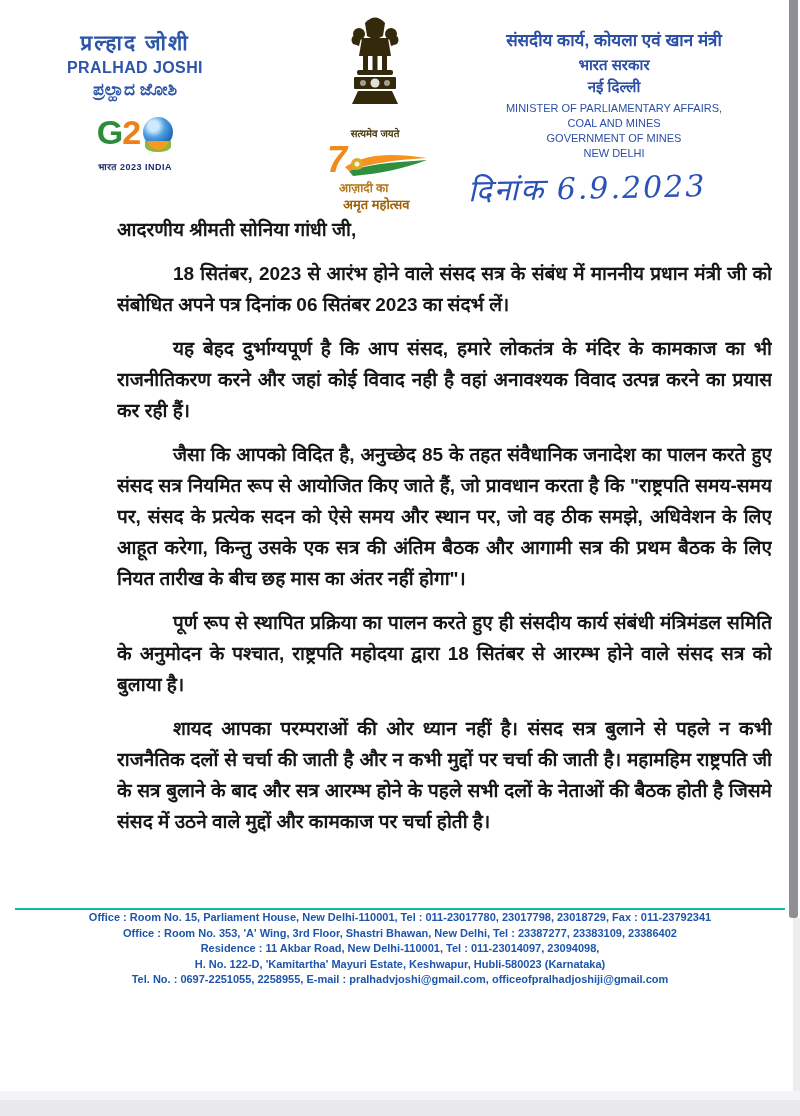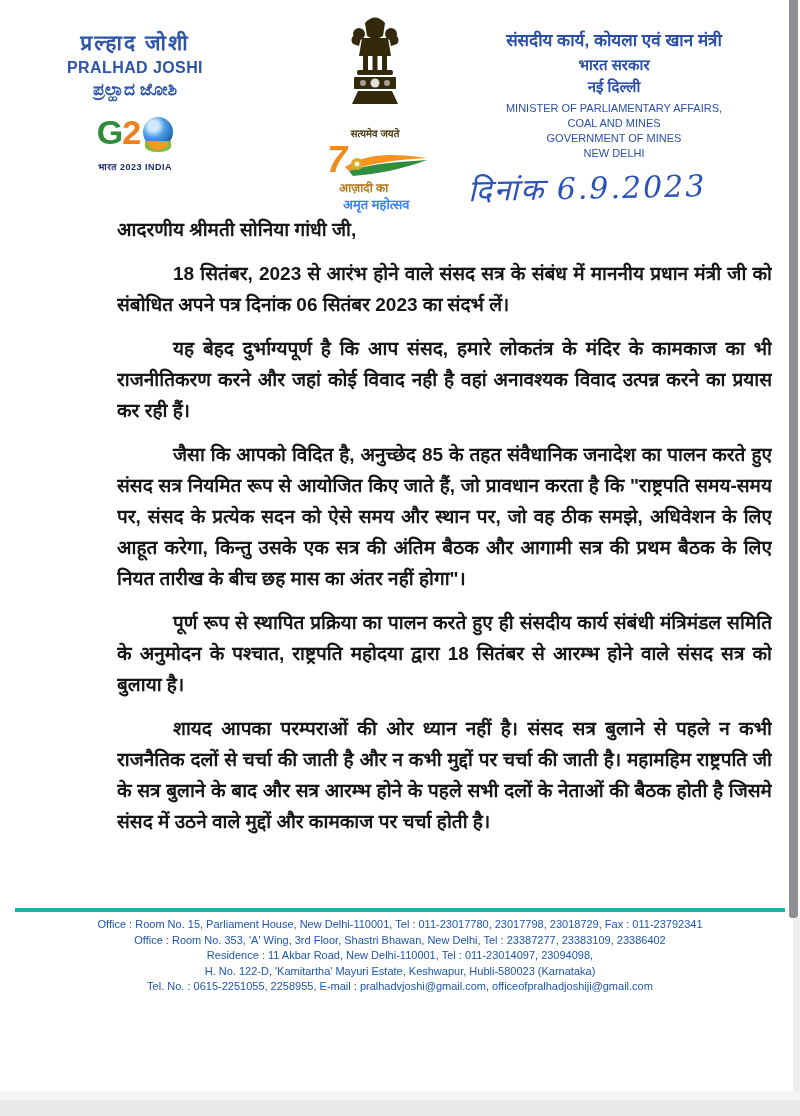--- a/index.html
+++ b/index.html
@@ -38,43 +38,43 @@
   .lh-center { position:absolute; left:303px; top:14px; width:144px; text-align:center; }
   .emblem { width:62px; height:96px; display:inline-block; }
   .motto { font-size:10px; font-weight:bold; color:#4a3a10; margin-top:12px; }
 
   .amrit { margin-top:7px; display:inline-block; text-align:left; }
   .amrit-top { position:relative; height:32px; width:108px; }
   .amrit-7 { position:absolute; left:6px; top:-4px; font-size:36px; line-height:34px; font-weight:bold;
     font-style:italic; color:#ef8a1c; }
   .amrit-ribbon { position:absolute; left:20px; top:4px; }
   .amrit-t1 { font-size:12px; font-weight:bold; color:#b5791c; margin-left:18px; }
-  .amrit-t2 { font-size:13px; font-weight:bold; color:#3b82f6; margin-left:22px; margin-top:-1px; }
+  .amrit-t2 { font-size:13px; font-weight:bold; color:#a16207; margin-left:22px; margin-top:-1px; }
 
   .lh-right { position:absolute; left:448px; top:28px; width:332px; text-align:center; color:#2b4ea6; }
   .r-hi-0 { font-size:17px; font-weight:bold; }
   .r-hi-1 { font-size:15px; font-weight:bold; margin-top:3px; }
   .r-hi-2 { font-size:15px; font-weight:bold; margin-top:2px; }
   .r-en { font-size:11px; font-weight:normal; line-height:15px; }
   .r-en-first { margin-top:5px; }
 
   .date-hand { position:absolute; left:468px; top:166px; width:300px;
     font-family:"DejaVu Serif", serif; font-style:italic;
     font-size:30px; color:#2a52b8; letter-spacing:2px; transform:rotate(-1.2deg); }
 
   
   .body-text { position:absolute; left:85px; top:214px; width:655px; height:694px; overflow:hidden;
     font-size:19px; line-height:31px; color:#17171a; text-align:justify; font-weight:600;margin-left:32px; }
   .salutation { text-indent:0; }
   .para { margin-top:13px; text-indent:56px; }
 
   
   .footer { position:absolute; left:15px; top:908px; width:770px;
-    border-top:4px solid #14b8a6; padding-top:5px; text-align:center;
-    color:#1e56ad; font-size:11px; font-weight:normal; line-height:15.5px; }
+    border-top:2px solid #14b8a6; text-align:center;
+    color:#1e56ad; font-size:11px; font-weight:bold; line-height:15.5px; }
 </style>
 </head>
 <body>
 
 <div class="page">
 
   <div class="edge-right-dark"></div>
   <div class="edge-right-light"></div>
   <div class="edge-bottom"></div>
 
@@ -150,16 +150,16 @@
     <p class="para">जैसा कि आपको विदित है, अनुच्छेद 85 के तहत संवैधानिक जनादेश का पालन करते हुए संसद सत्र नियमित रूप से आयोजित किए जाते हैं,  जो प्रावधान करता है कि "राष्ट्रपति समय-समय पर, संसद के प्रत्येक सदन को ऐसे समय और स्थान पर, जो वह ठीक समझे, अधिवेशन के लिए आहूत करेगा, किन्तु उसके एक सत्र की अंतिम बैठक और आगामी सत्र की प्रथम बैठक के लिए नियत तारीख के बीच छह मास का अंतर नहीं होगा"।</p>
     <p class="para">पूर्ण रूप से स्थापित प्रक्रिया का पालन करते हुए ही संसदीय कार्य संबंधी मंत्रिमंडल समिति के अनुमोदन के पश्चात, राष्ट्रपति महोदया द्वारा 18 सितंबर से आरम्भ होने वाले संसद सत्र को बुलाया है।</p>
     <p class="para">शायद आपका परम्पराओं की ओर ध्यान नहीं है।  संसद सत्र बुलाने से पहले न कभी राजनैतिक दलों से चर्चा की जाती है और न कभी मुद्दों पर चर्चा की जाती है। महामहिम राष्ट्रपति जी के सत्र बुलाने के बाद और सत्र आरम्भ होने के पहले सभी दलों के नेताओं की बैठक होती है जिसमे संसद में उठने वाले मुद्दों और कामकाज पर चर्चा होती है।</p>
   </div>
 
   <div class="footer">
     <div>Office : Room No. 15, Parliament House, New Delhi-110001, Tel : 011-23017780, 23017798, 23018729, Fax : 011-23792341</div>
     <div>Office : Room No. 353, 'A' Wing, 3rd Floor, Shastri Bhawan, New Delhi, Tel : 23387277, 23383109, 23386402</div>
     <div>Residence : 11 Akbar Road, New Delhi-110001, Tel : 011-23014097, 23094098,</div>
     <div>H. No. 122-D, 'Kamitartha' Mayuri Estate, Keshwapur, Hubli-580023 (Karnataka)</div>
-    <div>Tel. No. : 0615-2251055, 2258955, E-mail : pralhadvjoshi@gmail.com, officeofpralhadjoshiji@gmail.com</div>
+    <div>Tel. No. : 0697-2251055, 2258955, E-mail : pralhadvjoshi@gmail.com, officeofpralhadjoshiji@gmail.com</div>
   </div>
 
 </div>
 
 </body></html>

